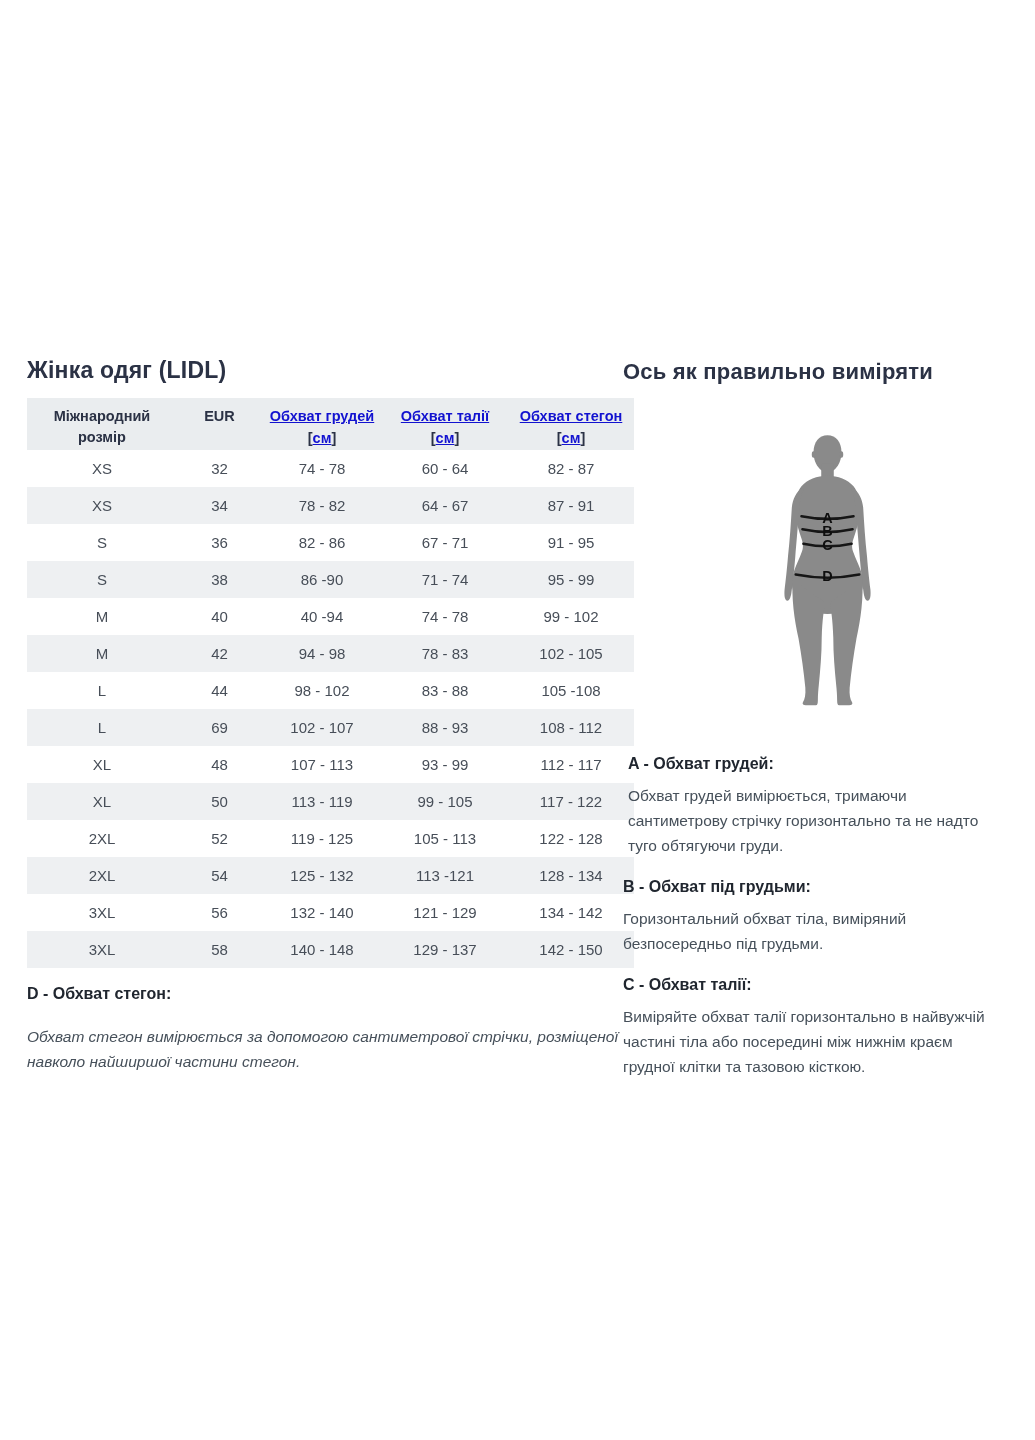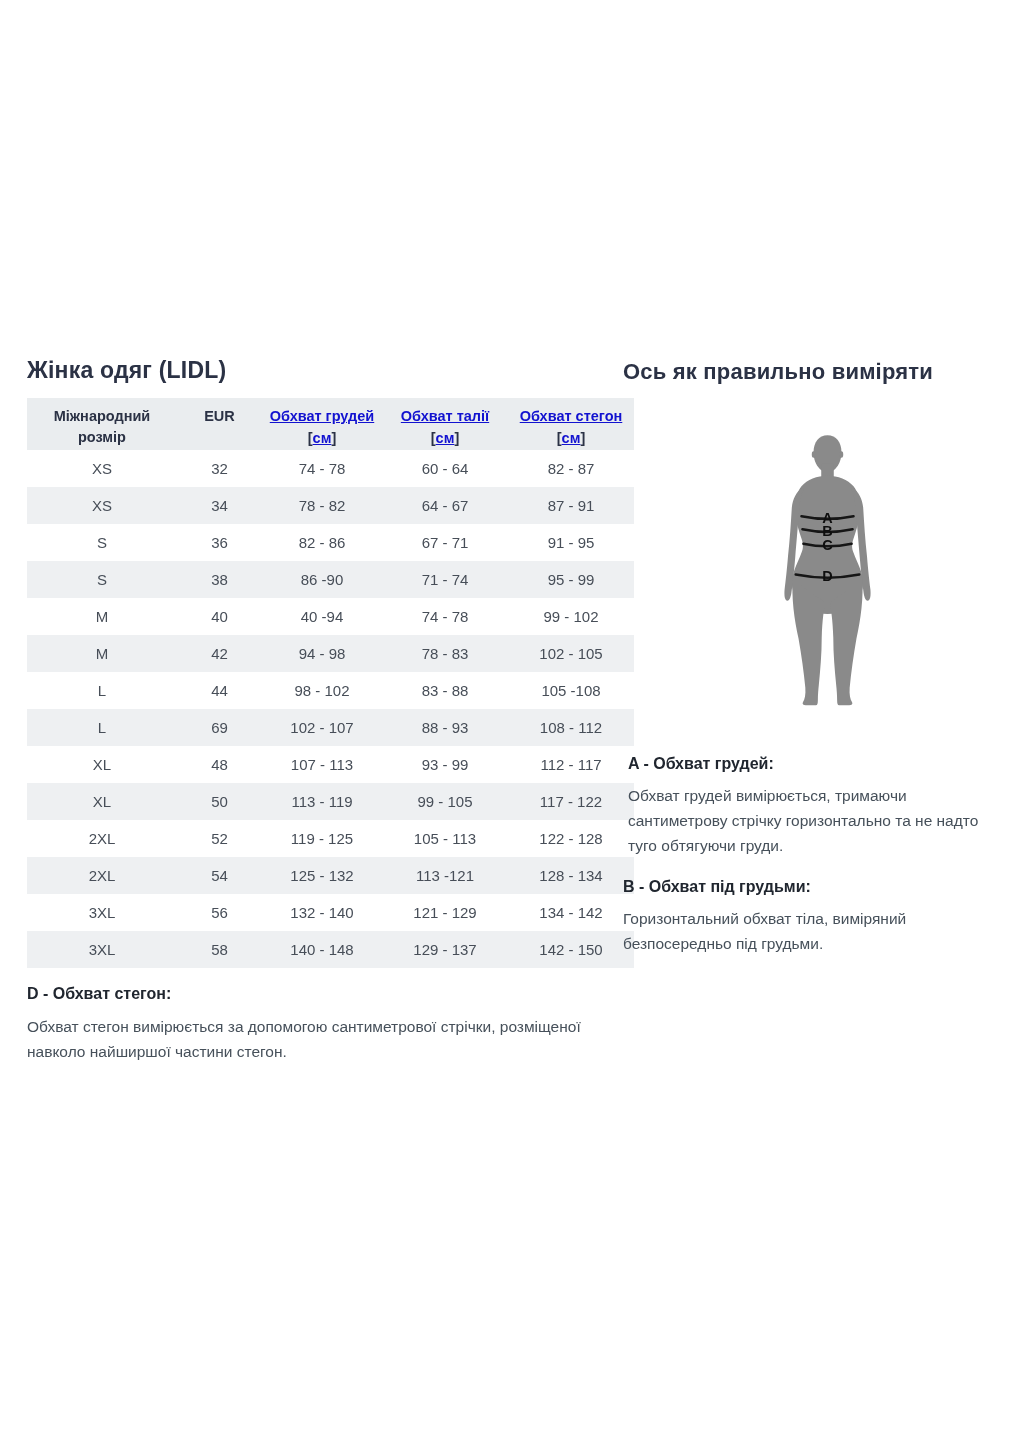--- a/index.html
+++ b/index.html
@@ -71,21 +71,21 @@
     font-weight: 700;
     color: #20262f;
   }
   .sec-text {
     margin: 0;
     font-size: 15.5px;
     line-height: 25px;
     color: #46505a;
   }
   .left-col .sec-heading { margin-top: 17px; }
-  .left-col .sec-text { margin-top: 11px; }
+  .left-col .sec-text { margin-top: 21px; font-style: italic; }
 
   
   .right-col {
     position: absolute;
     left: 623px;
     top: 359px;
     width: 376px;
   }
   .measure-title {
     margin: 0;
@@ -340,15 +340,19 @@
     </div>
 
     <div class="right-sec first">
       <h3 class="sec-heading">A - Обхват грудей:</h3>
       <p class="sec-text">Обхват грудей вимірюється, тримаючи сантиметрову стрічку горизонтально та не надто туго обтягуючи груди.</p>
     </div>
     <div class="right-sec">
       <h3 class="sec-heading">B - Обхват під грудьми:</h3>
       <p class="sec-text">Горизонтальний обхват тіла, виміряний безпосередньо під грудьми.</p>
     </div>
+    <div class="right-sec">
+      <h3 class="sec-heading">C - Обхват талії:</h3>
+      <p class="sec-text">Виміряйте обхват талії горизонтально в найвужчій частині тіла або посередині між нижнім краєм грудної клітки та тазовою кісткою.</p>
+    </div>
   </div>
 
 </div>
 
 </body></html>

